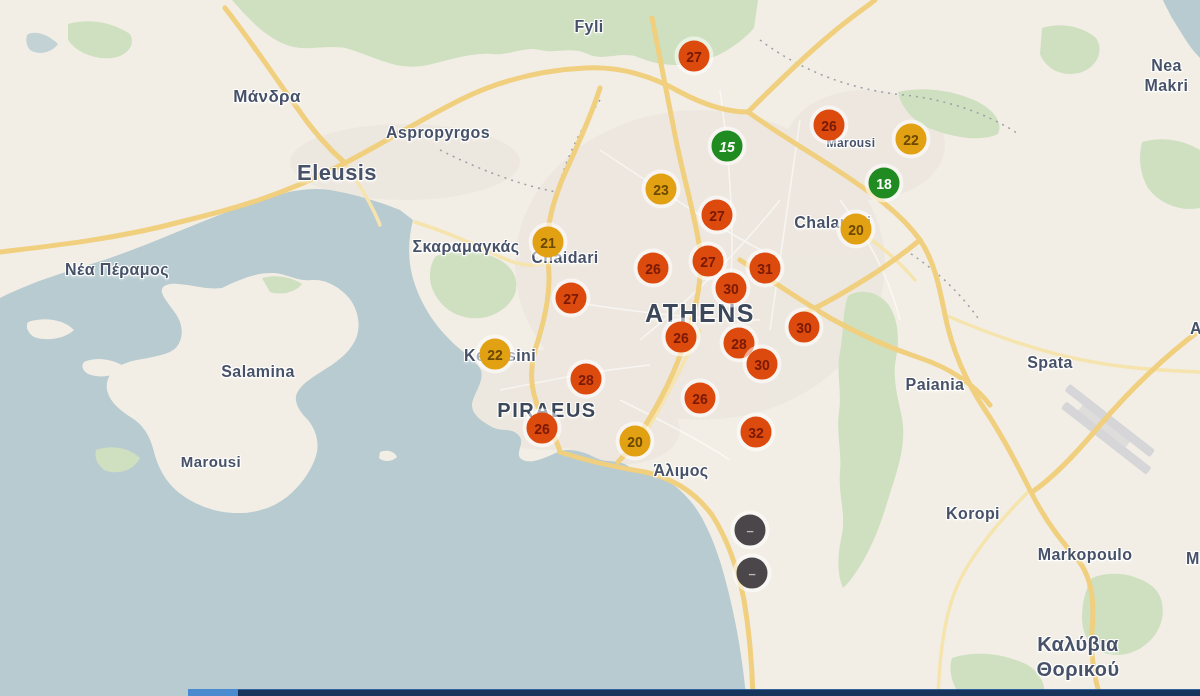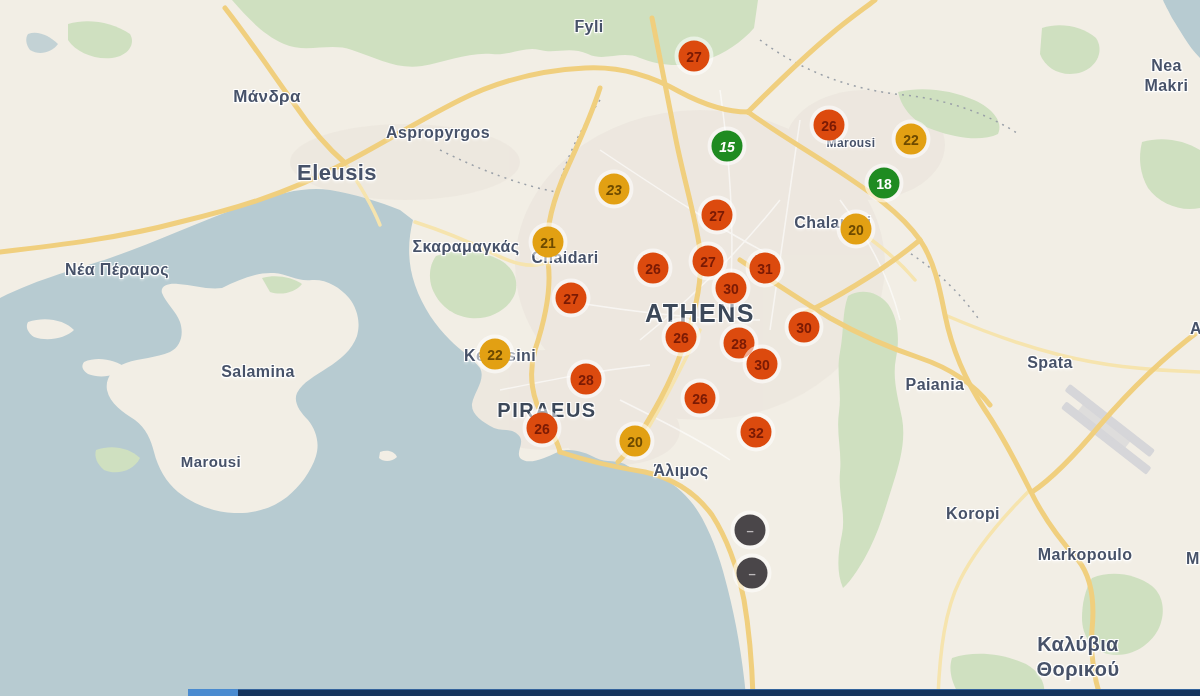--- a/index.html
+++ b/index.html
@@ -158,21 +158,21 @@
       <div class="place-label town" style="left: 1078px; top: 657px; font-size: 20px;">Καλύβια
 Θορικού</div>
     </div>
 
   <div id="markers">
       <div class="marker hot" style="left: 694px; top: 56px;">27</div>
       <div class="marker hot" style="left: 829px; top: 125px;">26</div>
       <div class="marker warm" style="left: 911px; top: 139px;">22</div>
       <div class="marker cool" style="left: 727px; top: 146px; font-style: italic;">15</div>
       <div class="marker cool" style="left: 884px; top: 183px;">18</div>
-      <div class="marker warm" style="left: 614px; top: 189px; font-style: italic;">23</div>
+      <div class="marker warm" style="left: 661px; top: 189px;">23</div>
       <div class="marker hot" style="left: 717px; top: 215px;">27</div>
       <div class="marker warm" style="left: 856px; top: 229px;">20</div>
       <div class="marker warm" style="left: 548px; top: 242px;">21</div>
       <div class="marker hot" style="left: 708px; top: 261px;">27</div>
       <div class="marker hot" style="left: 653px; top: 268px;">26</div>
       <div class="marker hot" style="left: 765px; top: 268px;">31</div>
       <div class="marker hot" style="left: 731px; top: 288px;">30</div>
       <div class="marker hot" style="left: 571px; top: 298px;">27</div>
       <div class="marker hot" style="left: 804px; top: 327px;">30</div>
       <div class="marker hot" style="left: 681px; top: 337px;">26</div>

